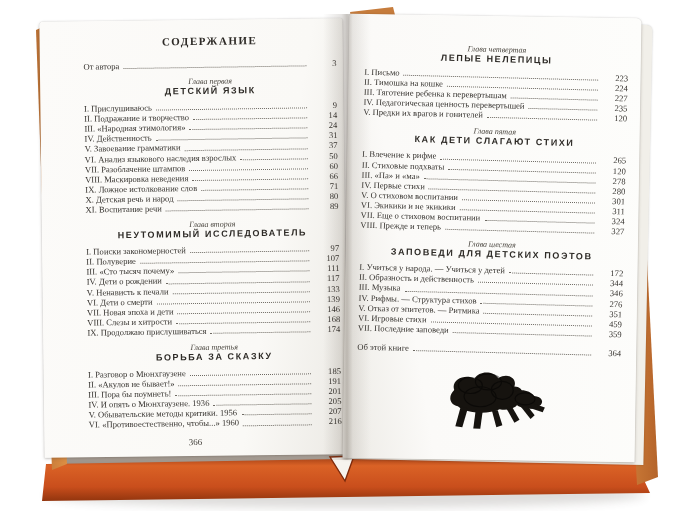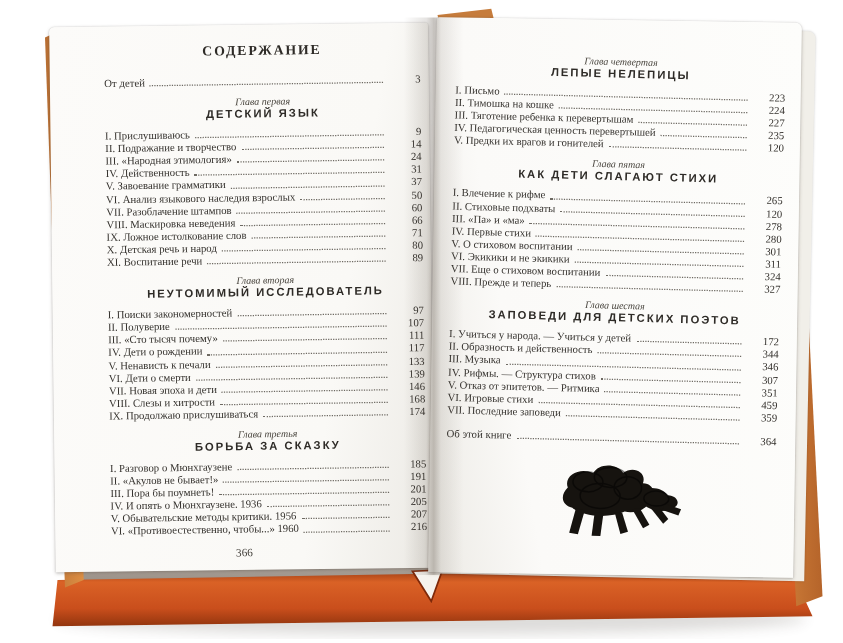--- a/index.html
+++ b/index.html
@@ -127,21 +127,21 @@
     <path d="M350 12 L393 7 L396 19 L353 24 Z" fill="#c67c3c"></path>
   </svg>
 
   <div class="underpage"></div>
 
   <div class="page page-left">
     <div class="lp-content">
       <div class="toc-main-header">СОДЕРЖАНИЕ</div>
       <div class="front-block">
           <div class="entry">
-            <span class="lbl">От детей</span>
+            <span class="lbl">От автора</span>
             <span class="dots"></span>
             <span class="pg">3</span>
           </div>
         </div>
       <div>
           <div class="chapter">
             <div class="chapter-sub">Глава первая</div>
             <div class="chapter-title">ДЕТСКИЙ ЯЗЫК</div>
             <div class="entry">
               <span class="lbl">I. Прислушиваюсь</span>
@@ -377,21 +377,21 @@
               <span class="pg">344</span>
             </div>
             <div class="entry">
               <span class="lbl">III. Музыка</span>
               <span class="dots"></span>
               <span class="pg">346</span>
             </div>
             <div class="entry">
               <span class="lbl">IV. Рифмы. — Структура стихов</span>
               <span class="dots"></span>
-              <span class="pg">307</span>
+              <span class="pg">276</span>
             </div>
             <div class="entry">
               <span class="lbl">V. Отказ от эпитетов. — Ритмика</span>
               <span class="dots"></span>
               <span class="pg">351</span>
             </div>
             <div class="entry">
               <span class="lbl">VI. Игровые стихи</span>
               <span class="dots"></span>
               <span class="pg">459</span>

